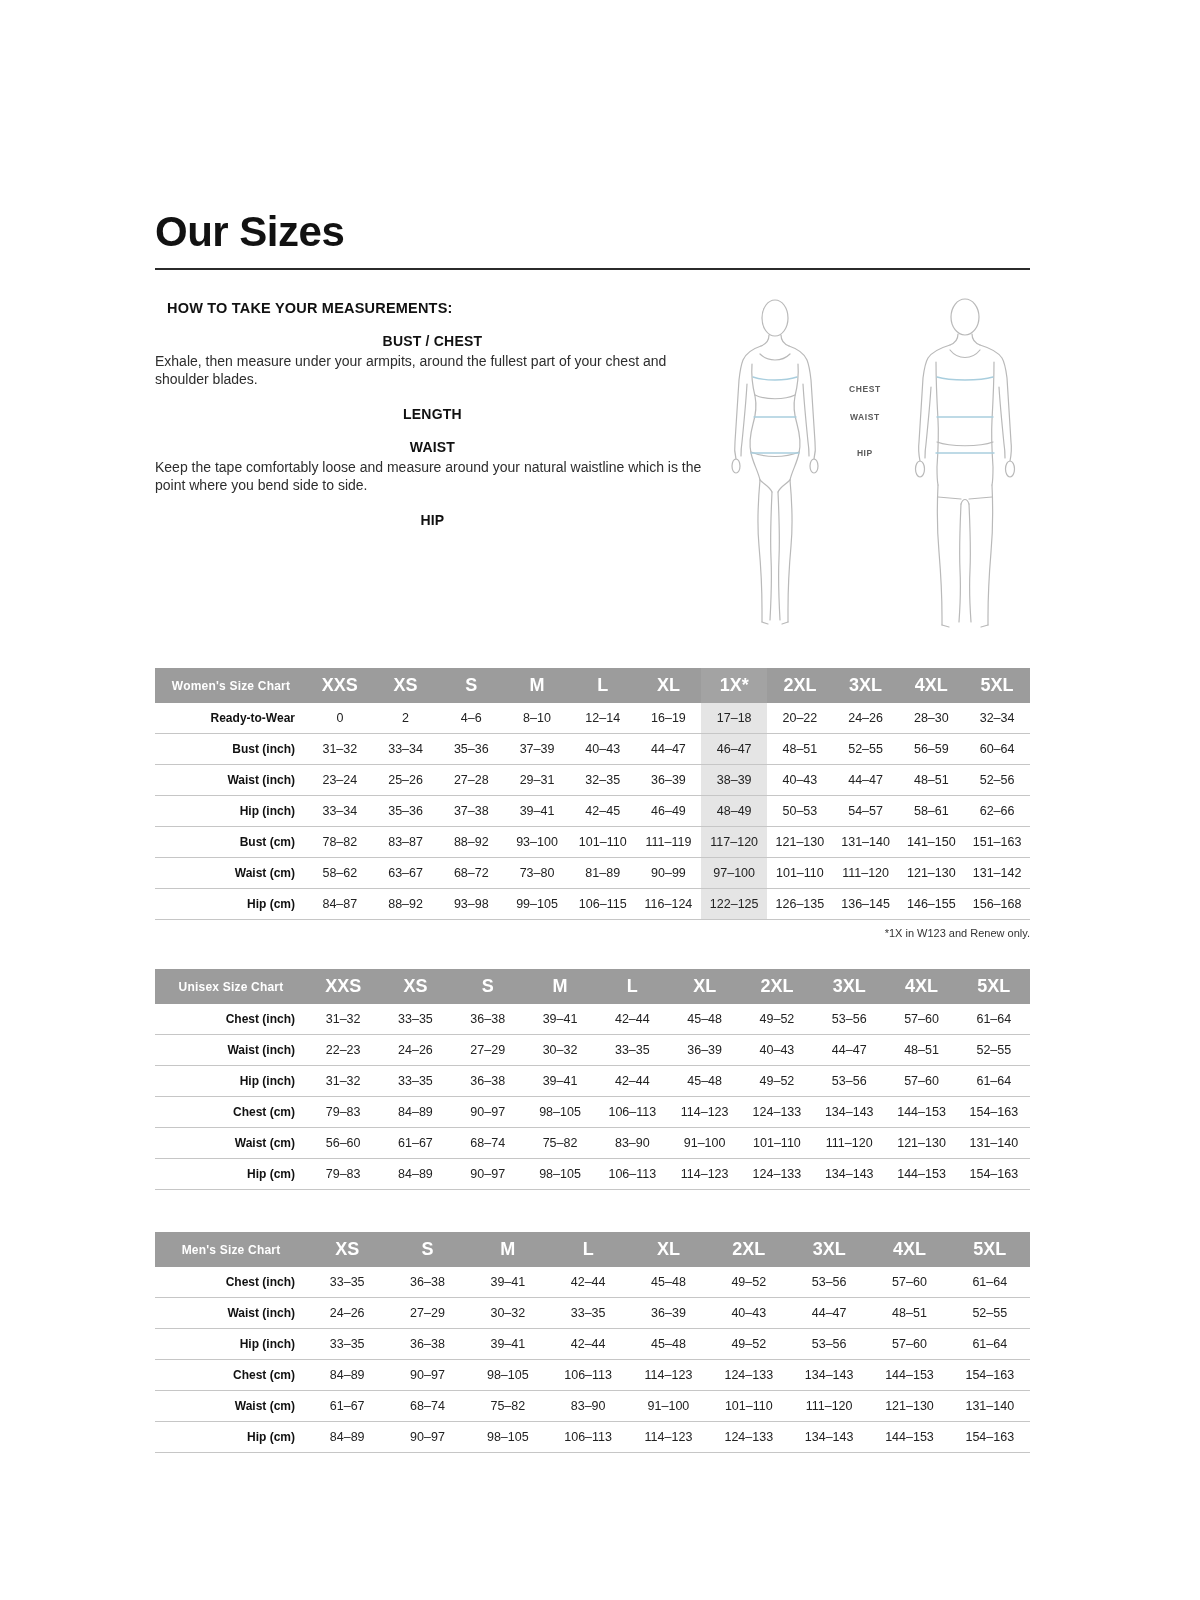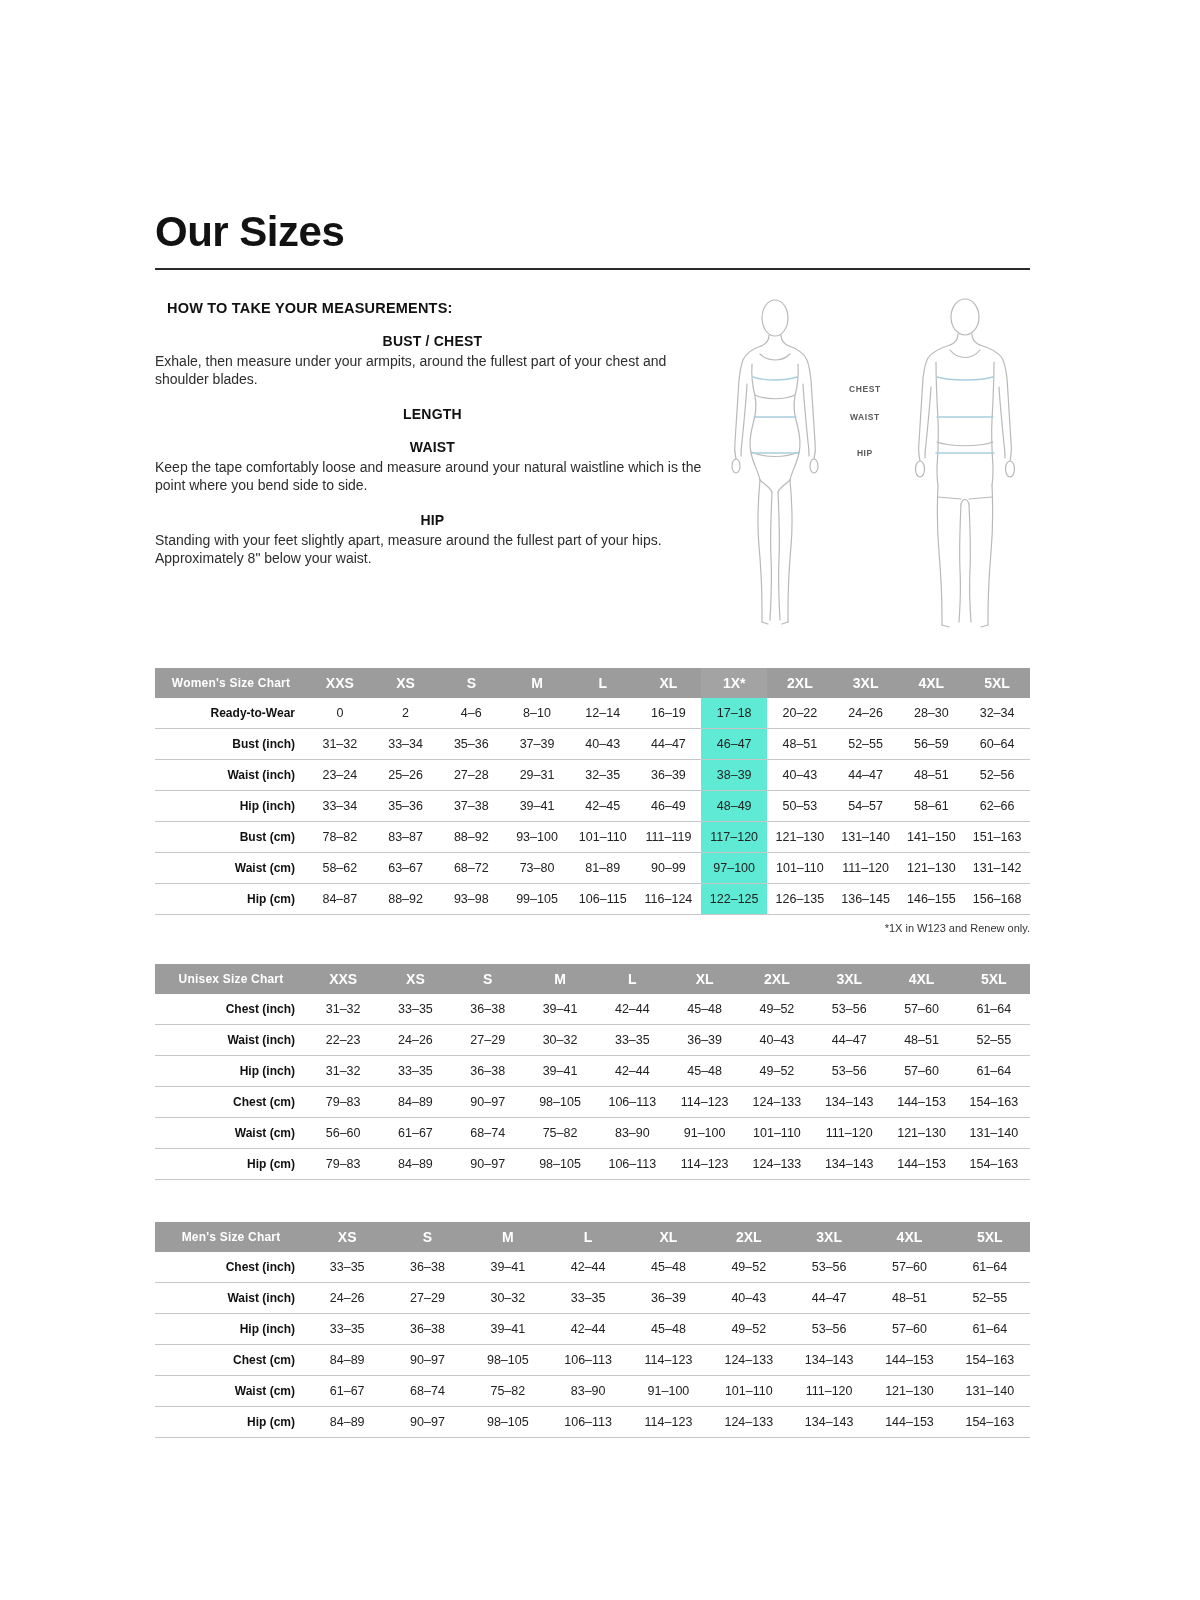--- a/index.html
+++ b/index.html
@@ -38,32 +38,32 @@
   .fig-label.waist { top: 120px; }
   .fig-label.hip   { top: 156px; }
 
   .table-block { margin-top: 16px; }
   .table-block.unisex { margin-top: 30px; }
   .table-block.men { margin-top: 42px; }
 
   table.size-table { width: 100%; border-collapse: collapse; table-layout: fixed; }
   table.size-table thead th {
     background: #9c9c9c; color: #fff; font-weight: bold;
-    font-size: 14px; padding: 7px 2px; text-align: center;
+    font-size: 18px; padding: 7px 2px; text-align: center;
   }
   table.size-table thead th.t-title { font-size: 12px; letter-spacing: .2px; }
   table.size-table tbody th.row-label {
     text-align: right; font-weight: bold; font-size: 12px; color: #111;
     padding: 8px 12px 8px 2px; border-bottom: 1px solid #c6c6c6; background: #fff;
   }
   table.size-table tbody td {
     text-align: center; font-size: 12.5px; color: #222;
     padding: 8px 2px; border-bottom: 1px solid #c6c6c6; background: #fff;
   }
-  table.size-table tbody td.hl { background: #5eead4; }
+  table.size-table tbody td.hl { background: #e5e5e5; }
   table.size-table thead th.hl-h { background: #a3a3a3; }
 
   .footnote { text-align: right; font-size: 11px; color: #333; margin-top: 7px; }
 </style>
 </head>
 <body>
 
 <div class="content">
 
   <h1 class="page-title">Our Sizes</h1>
@@ -79,21 +79,20 @@
       </div>
       <div class="m-section">
         <h3>LENGTH</h3>
       </div>
       <div class="m-section">
         <h3>WAIST</h3>
         <p>Keep the tape comfortably loose and measure around your natural waistline which is the point where you bend side to side.</p>
       </div>
       <div class="m-section">
         <h3>HIP</h3>
-        <p>Standing with your feet slightly apart, measure around the fullest part of your hips. Approximately 8" below your waist.</p>
       </div>
     </div>
 
     <div class="figures">
 
       <svg class="fig-female" width="130" height="345" viewBox="0 0 130 345" fill="none" stroke="#b9b9b9" stroke-width="1.2" stroke-linecap="round">
         <ellipse cx="65" cy="26" rx="13" ry="18"></ellipse>
         <path d="M59,43 C59,49 56,52 51,54"></path>
         <path d="M71,43 C71,49 74,52 79,54"></path>
         <path d="M51,54 C42,57 36,61 33,68 C31,73 30,79 29,88 L25,150 C24,158 25,163 26,167"></path>

